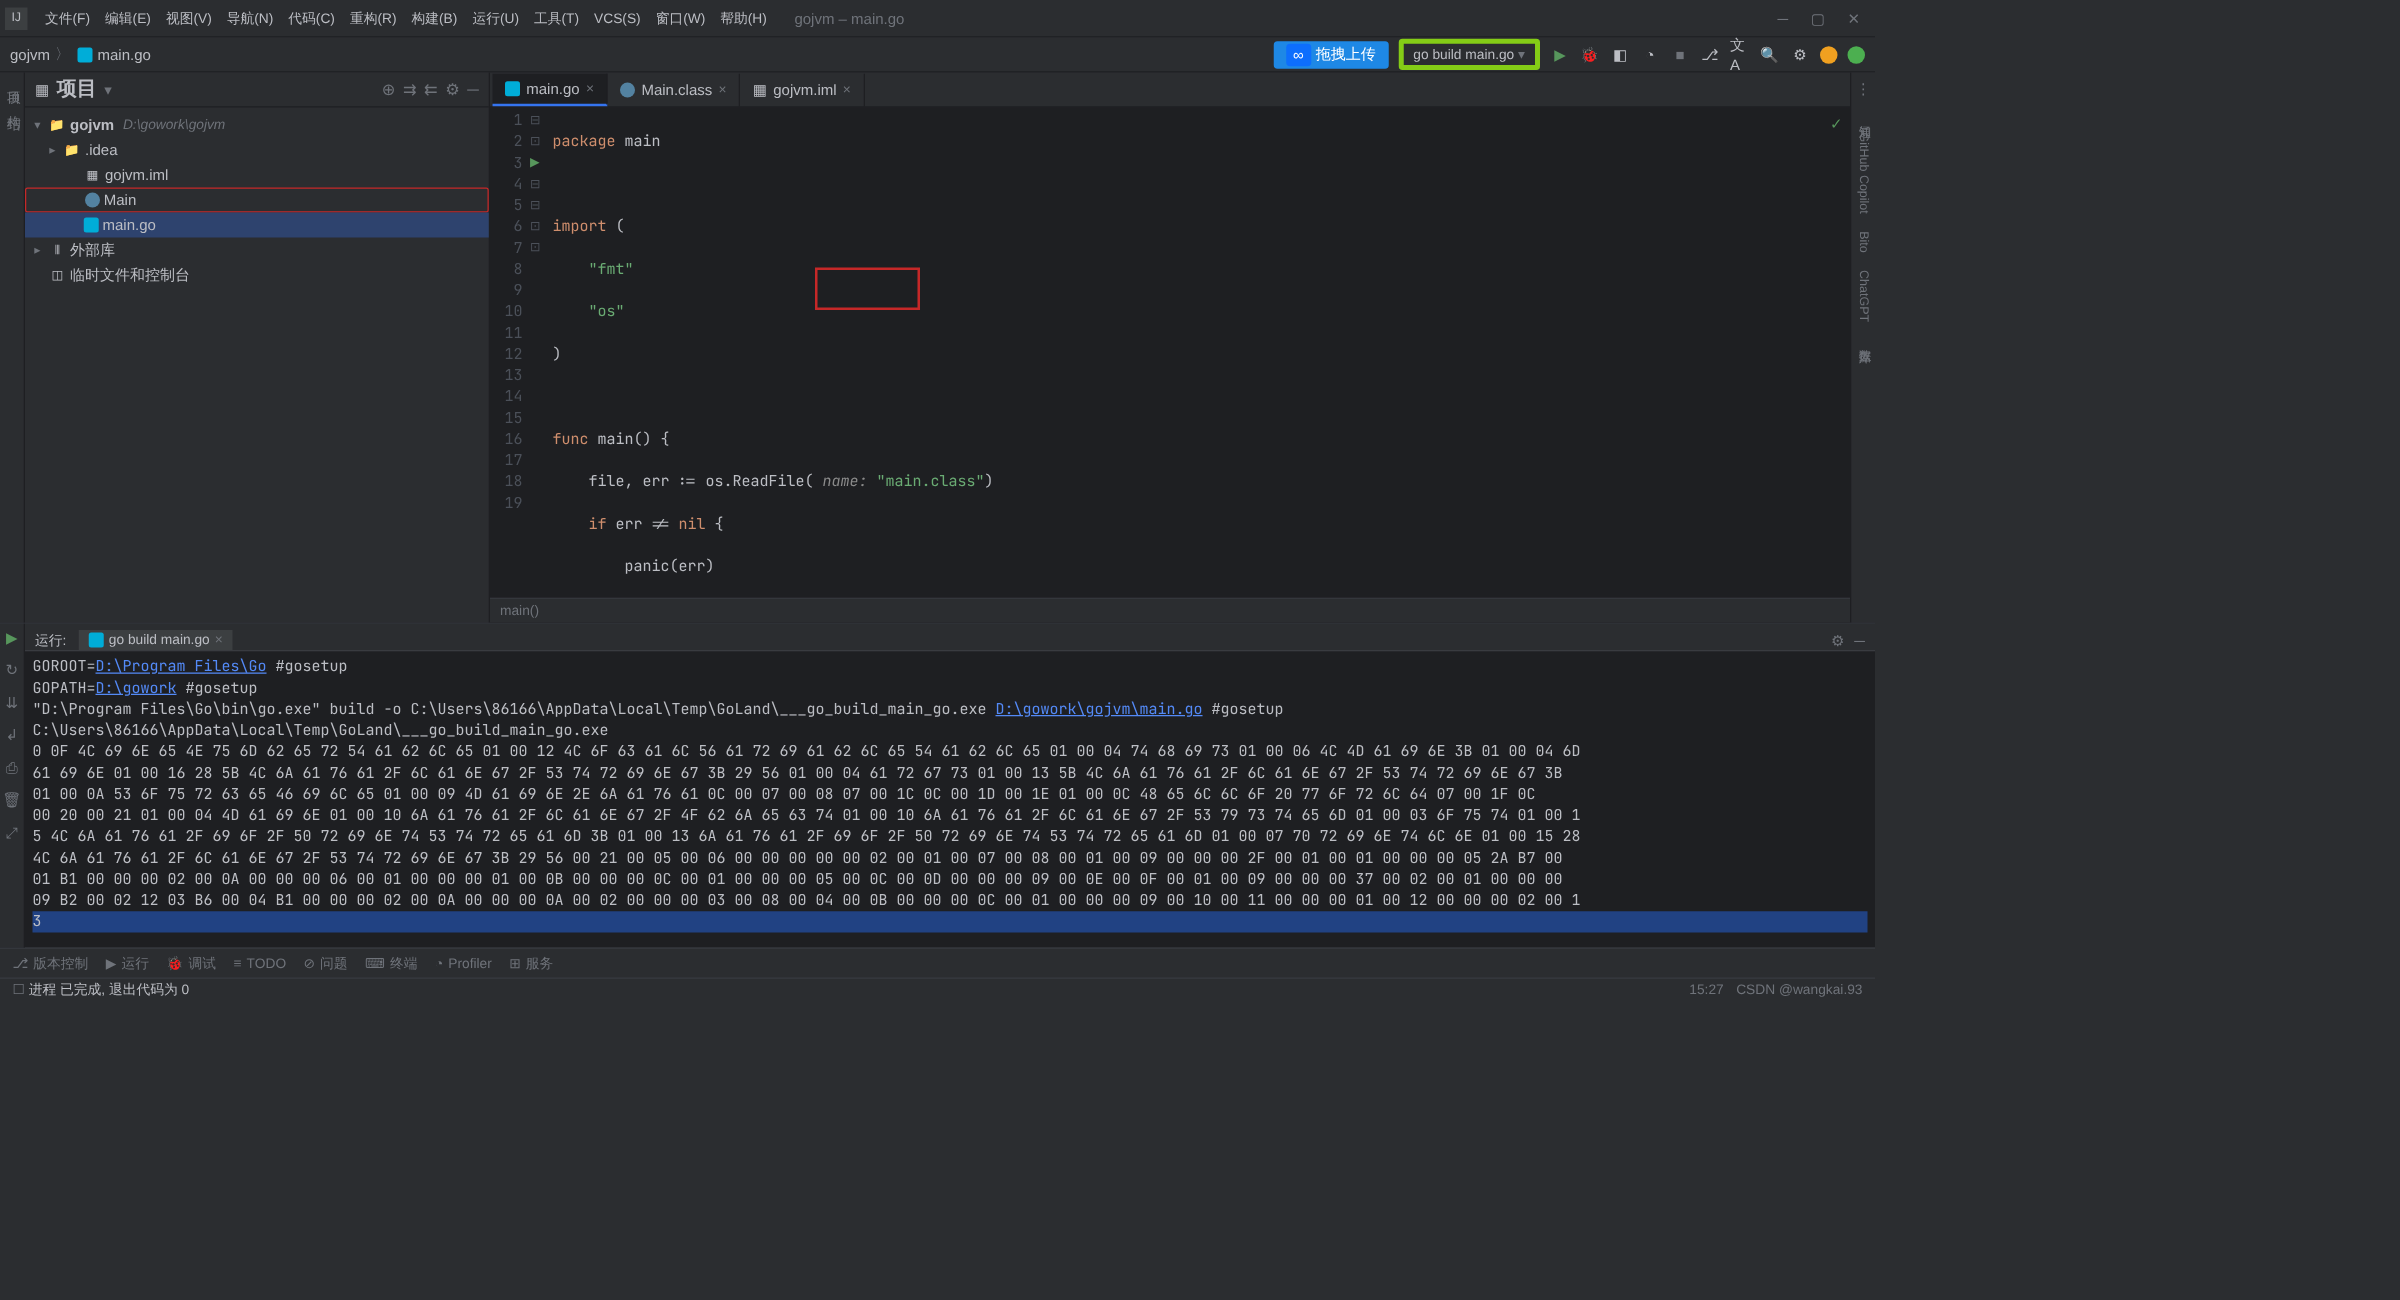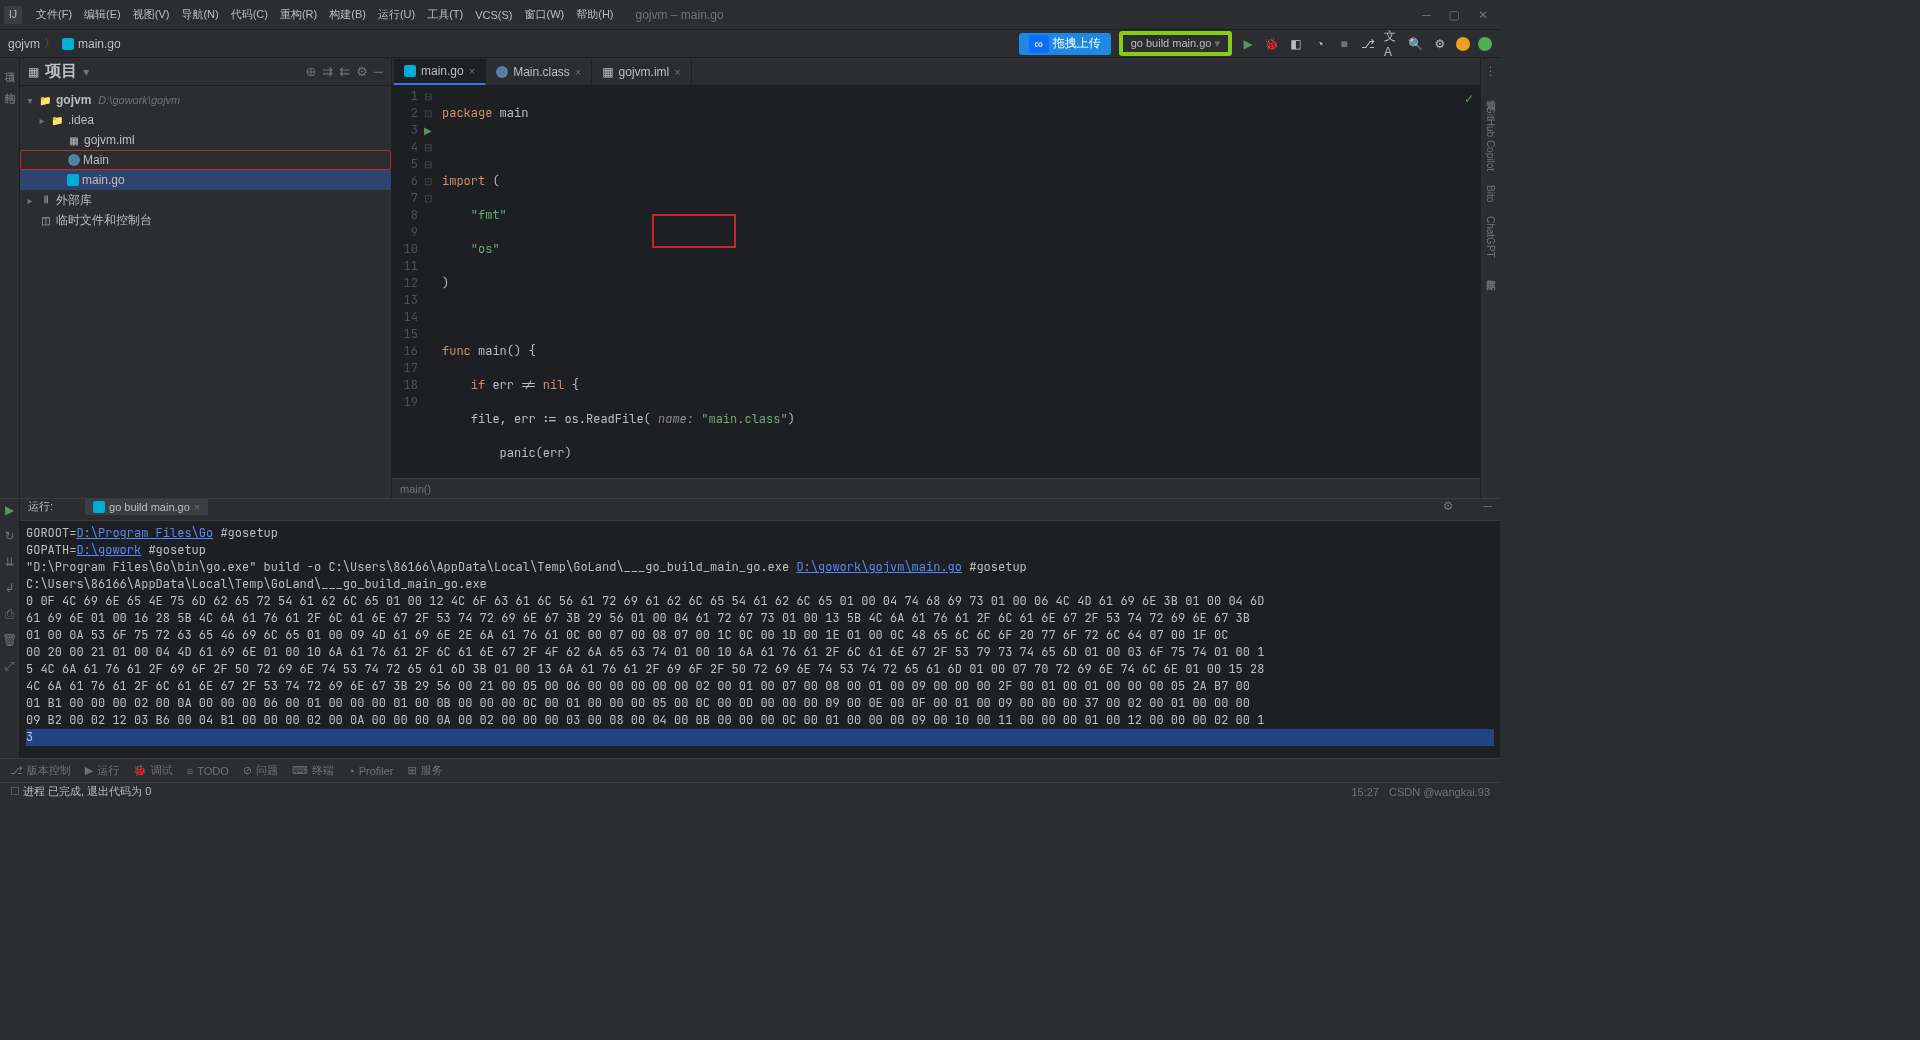--- a/index.html
+++ b/index.html
@@ -48,21 +48,21 @@
 .code { flex: 1; font-family: "JetBrains Mono", Consolas, monospace; font-size: 12px; line-height: 17px; padding: 2px 0 0 4px; white-space: pre; position: relative; }
 .kw { color: #cf8e6d; }
 .str { color: #6aab73; }
 .param { color: #8a8a8a; font-style: italic; }
 .editor-footer { height: 20px; background: #2b2d30; border-top: 1px solid #393b40; padding-left: 8px; display: flex; align-items: center; font-size: 11px; color: #6f737a; }
 .red-box { position: absolute; border: 2px solid #c62828; pointer-events: none; }
 .terminal-panel { height: 260px; background: #1e1f22; border-top: 1px solid #393b40; display: flex; }
 .terminal-left { width: 20px; display: flex; flex-direction: column; align-items: center; padding-top: 4px; gap: 12px; background: #2b2d30; border-right: 1px solid #1e1f22; }
 .terminal-left .ticon { color: #6f737a; cursor: pointer; font-size: 12px; }
 .terminal-body { flex: 1; display: flex; flex-direction: column; }
-.terminal-header { height: 22px; background: #2b2d30; display: flex; align-items: flex-start; padding: 0 8px; border-bottom: 1px solid #393b40; gap: 22px; }
+.terminal-header { height: 22px; background: #2b2d30; display: flex; align-items: flex-end; padding: 0 8px; border-bottom: 1px solid #393b40; }
 .terminal-header .label { font-size: 11px; margin-right: 10px; }
 .terminal-header .tab { background: #3c3f41; padding: 2px 8px; font-size: 11px; display: flex; align-items: center; gap: 4px; }
 .terminal-header .spacer { flex: 1; }
 .terminal-output { flex: 1; font-family: "JetBrains Mono", Consolas, monospace; font-size: 12px; line-height: 17px; padding: 4px 6px; overflow: auto; color: #bcbec4; }
 .terminal-output .link { color: #548af7; text-decoration: underline; }
 .terminal-selected { background: #214283; display: inline-block; width: 100%; }
 .bottom-bar { height: 24px; background: #2b2d30; border-top: 1px solid #393b40; display: flex; align-items: center; padding: 0 10px; gap: 14px; font-size: 11px; }
 .bottom-bar .bitem { display: flex; align-items: center; gap: 4px; cursor: pointer; color: #6f737a; }
 .status-bar { height: 18px; background: #2b2d30; border-top: 1px solid #393b40; display: flex; align-items: center; padding: 0 10px; font-size: 11px; justify-content: space-between; }
 .status-bar .right { display: flex; gap: 10px; color: #6f737a; }
@@ -252,22 +252,22 @@
       </div>
       <div class="code">
 <div><span class="kw">package</span><span> main</span></div>
 <div> </div>
 <div><span class="kw">import</span><span> (</span></div>
 <div>    <span class="str">"fmt"</span></div>
 <div>    <span class="str">"os"</span></div>
 <div><span>)</span></div>
 <div> </div>
 <div><span class="kw">func</span><span> main() {</span></div>
+<div><span>    file, err := os.ReadFile( </span><span class="param">name:</span><span class="str"> "main.class"</span><span>)</span></div>
 <div>    <span class="kw">if</span><span> err != </span><span class="kw">nil</span><span> {</span></div>
-<div><span>    file, err := os.ReadFile( </span><span class="param">name:</span><span class="str"> "main.class"</span><span>)</span></div>
 <div><span>        panic(err)</span></div>
 
 
 
 
 
 
 
 
         <div class="red-box" style="left:214px; top:128px; width:84px; height:34px;"></div>

